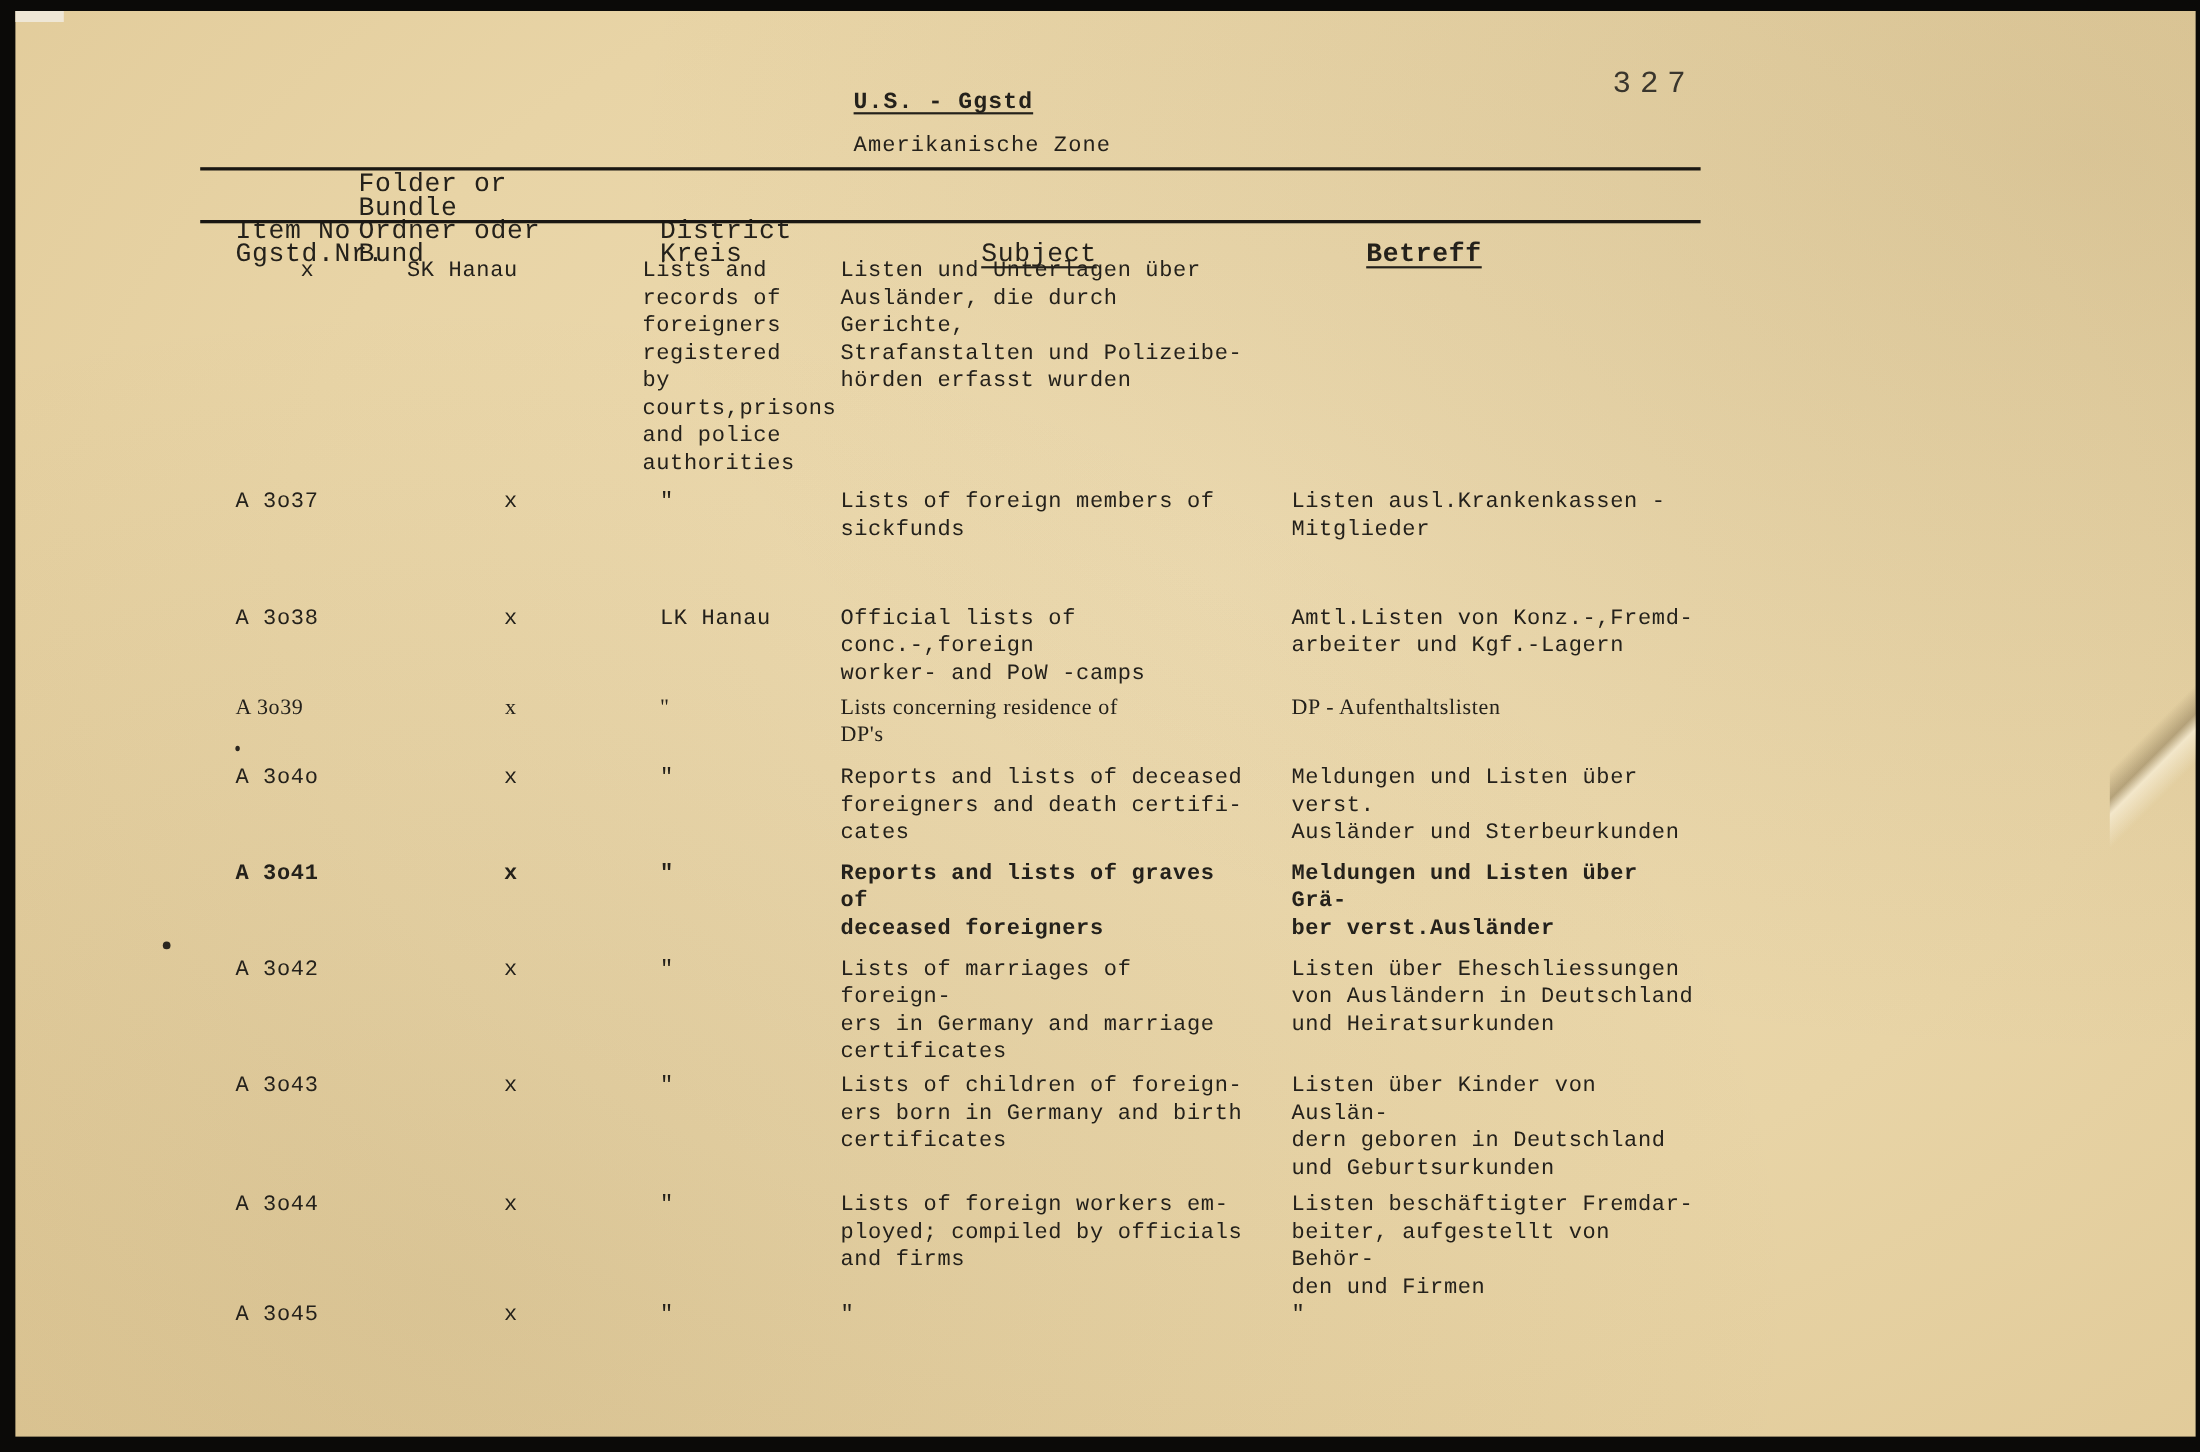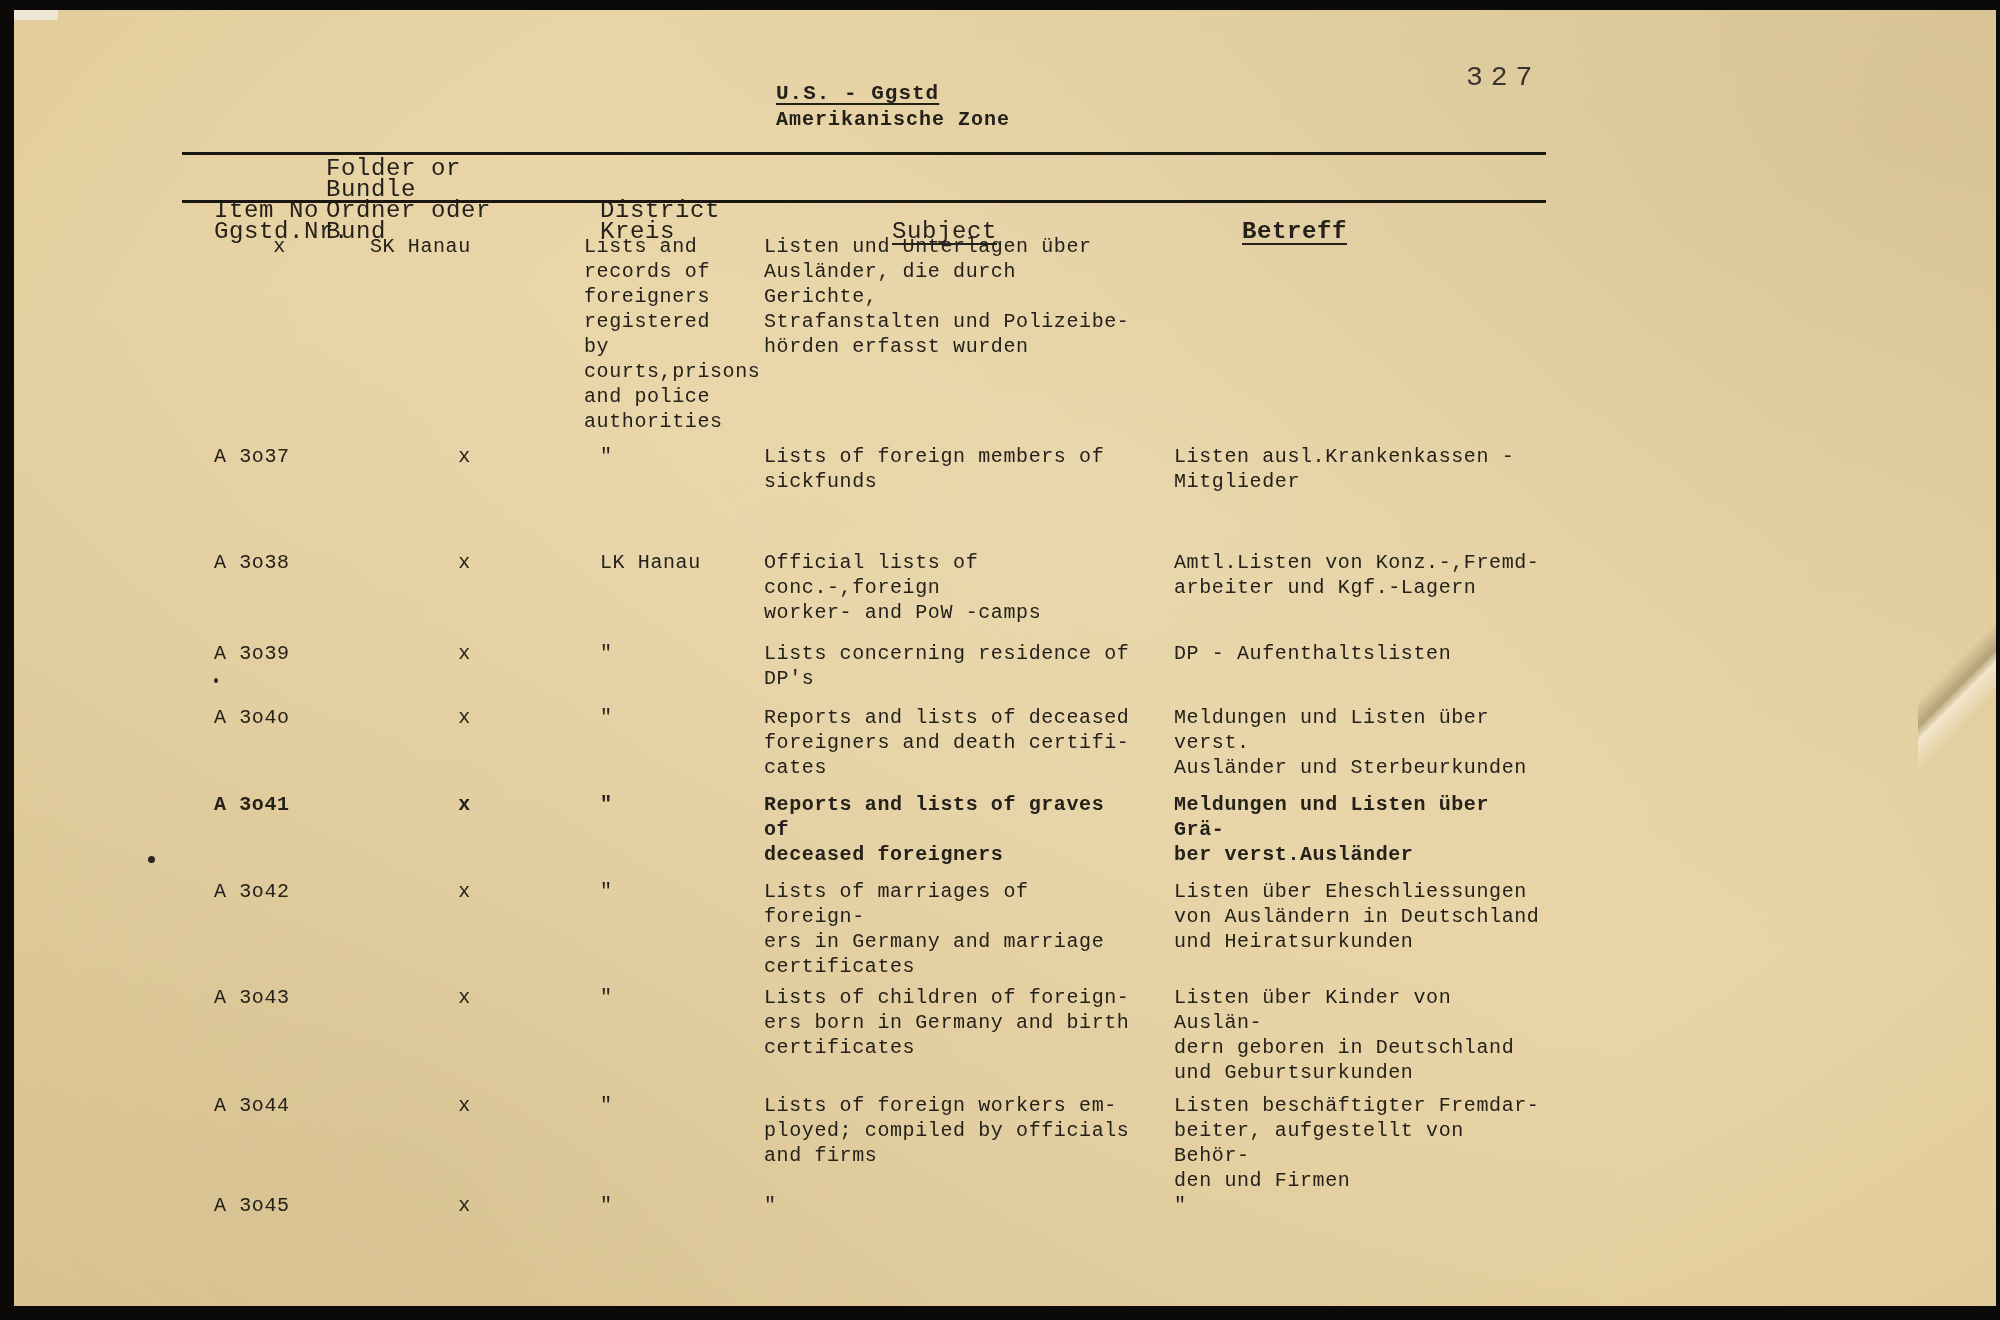--- a/index.html
+++ b/index.html
@@ -23,41 +23,41 @@
   }
   .page-number{
     position:absolute;left:1452px;top:52px;
     font-size:28px;letter-spacing:8px;color:#3a362d;
   }
   .title-block{position:absolute;left:762px;top:72px;text-align:left;}
   .title-main{
     font-size:21px;letter-spacing:1px;font-weight:bold;
     text-decoration:underline;text-underline-offset:4px;text-decoration-thickness:2px;
   }
-  .title-sub{font-size:20px;letter-spacing:1px;margin-top:3px;font-weight:bold;}
+  .title-sub{font-size:20px;letter-spacing:1px;margin-top:16px;}
   .rule{position:absolute;left:168px;width:1364px;height:3px;background:#1a1712;}
   .rule-top{top:142px;}
   .rule-bottom{top:190px;}
   .thead{
     position:absolute;left:168px;top:148px;width:1364px;
     display:grid;grid-template-columns:140px 230px 180px 410px 404px;
     align-items:end;
   }
   .thead .hcell{font-size:24px;line-height:21px;letter-spacing:0.6px;white-space:pre-line;}
   .h-item{padding-left:32px;}
   .h-folder{padding-left:4px;}
   .h-district{padding-left:48px;}
   .h-subject{padding-left:160px;text-decoration:underline;text-underline-offset:5px;text-decoration-thickness:2px;}
   .h-betreff{padding-left:100px;font-weight:bold;text-decoration:underline;text-underline-offset:5px;text-decoration-thickness:2px;}
   .rows{position:absolute;left:168px;top:210px;width:1364px;}
   .row{display:grid;grid-template-columns:140px 230px 180px 410px 404px;}
   .row:nth-child(1){margin-top:14px;}
   .row:nth-child(2){margin-top:10px;}
   .row:nth-child(3){margin-top:56px;}
-  .row:nth-child(4){margin-top:16px;}
+  .row:nth-child(4){margin-top:6px;font-family:Liberation Serif, serif;}
   .row:nth-child(5){margin-top:14px;}
   .row:nth-child(6){margin-top:12px;font-weight:bold;}
   .row:nth-child(7){margin-top:12px;}
   .row:nth-child(8){margin-top:6px;}
   .row:nth-child(9){margin-top:8px;}
   .row:nth-child(10){margin-top:0px;}
   .cell{font-size:20px;line-height:25px;letter-spacing:0.6px;white-space:pre-line;}
   .c-item{padding-left:32px;}
   .c-folder{padding-left:55px;text-align:center;}
   .c-district{padding-left:48px;}

